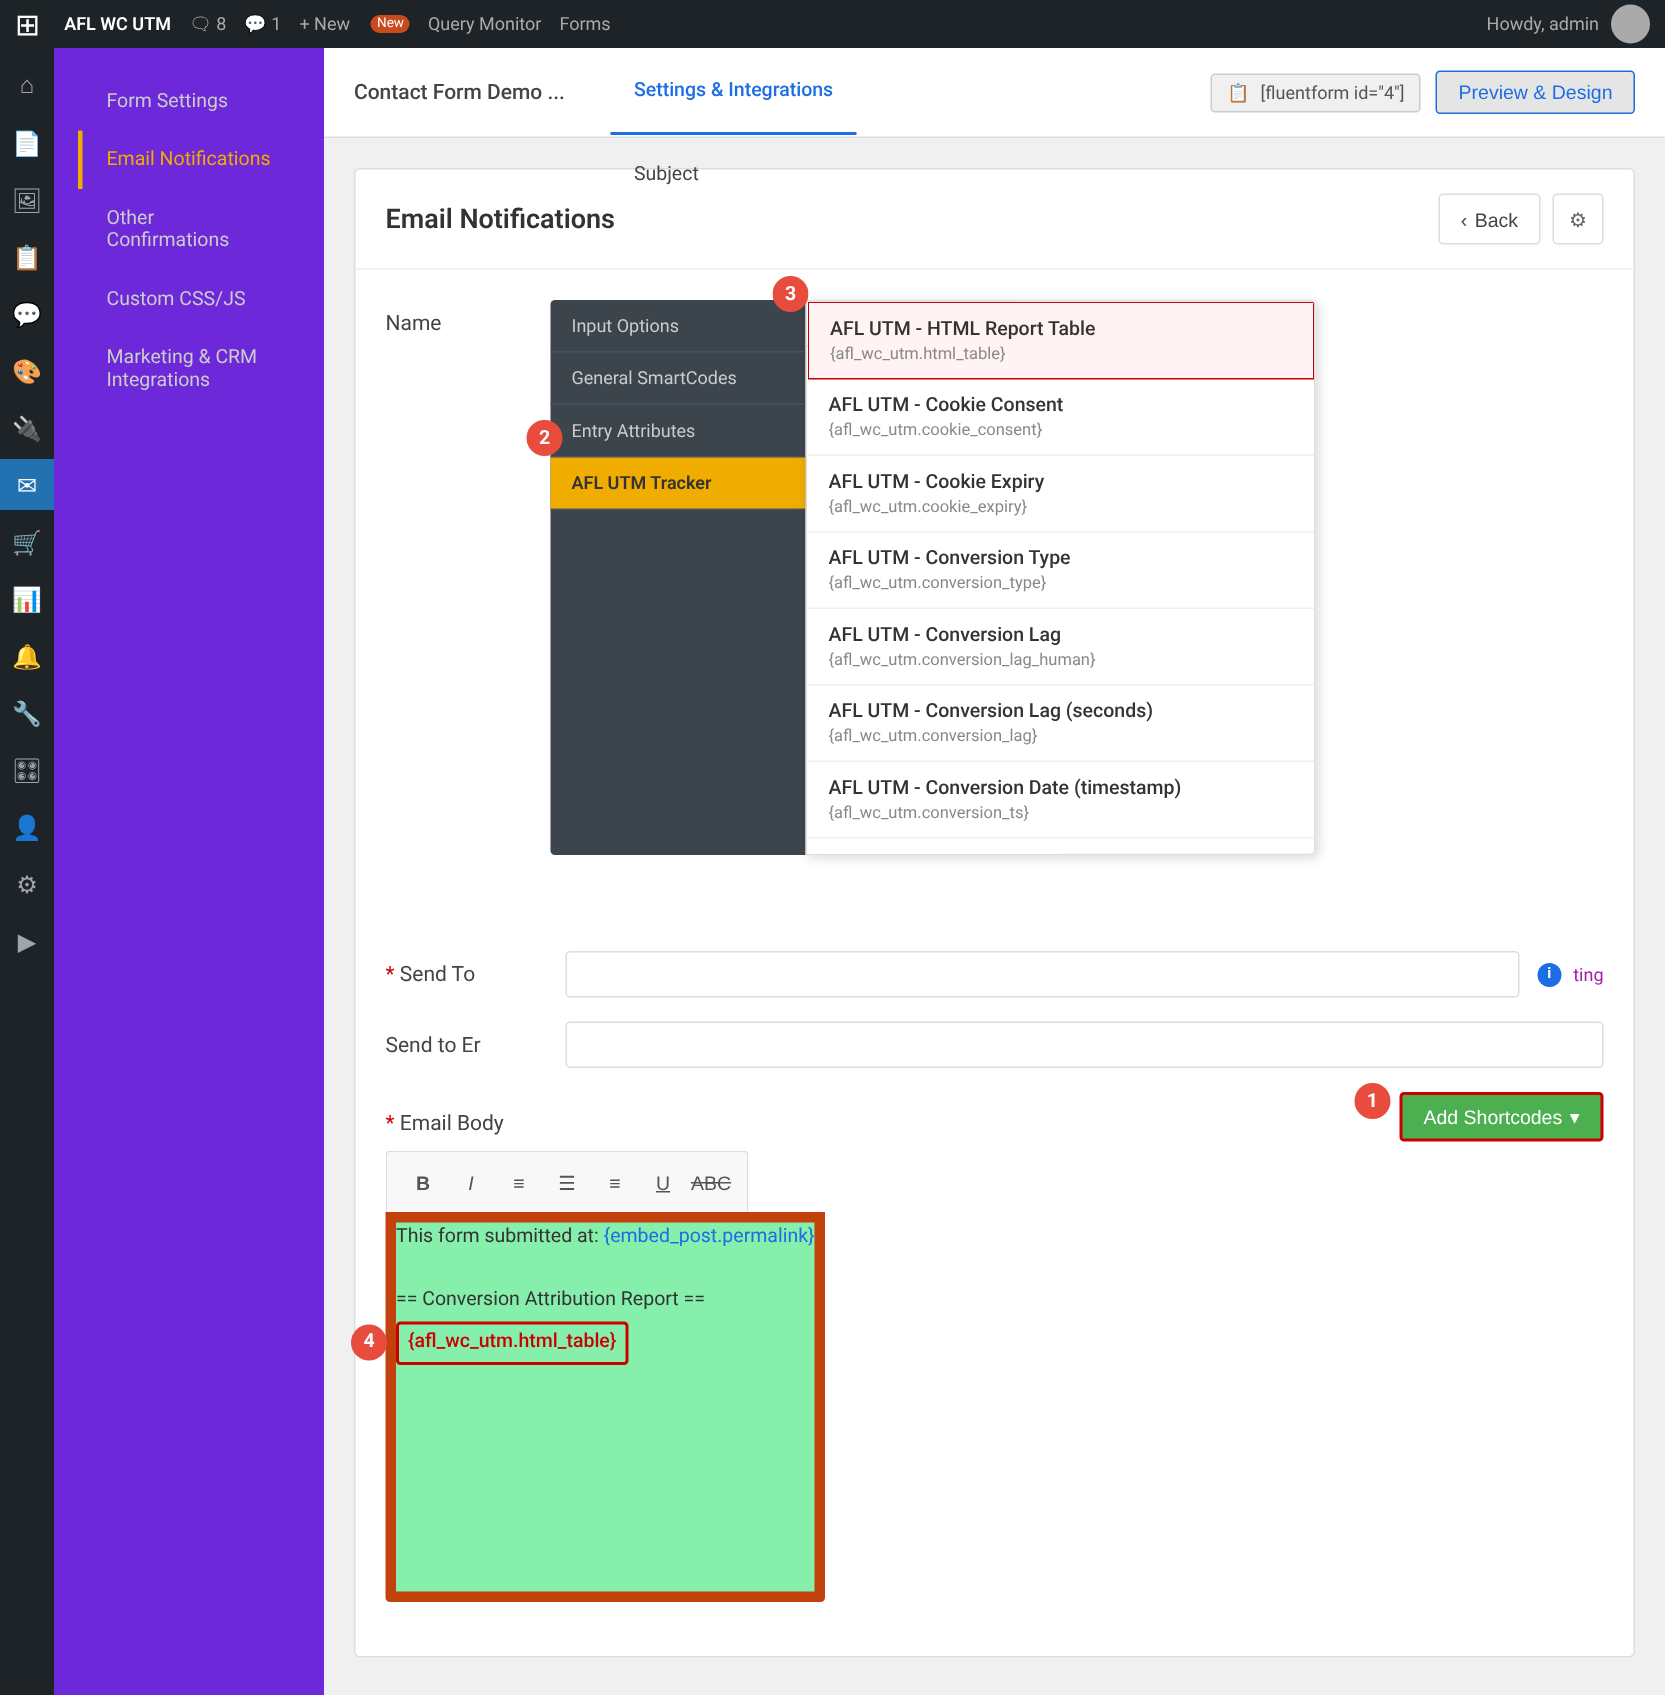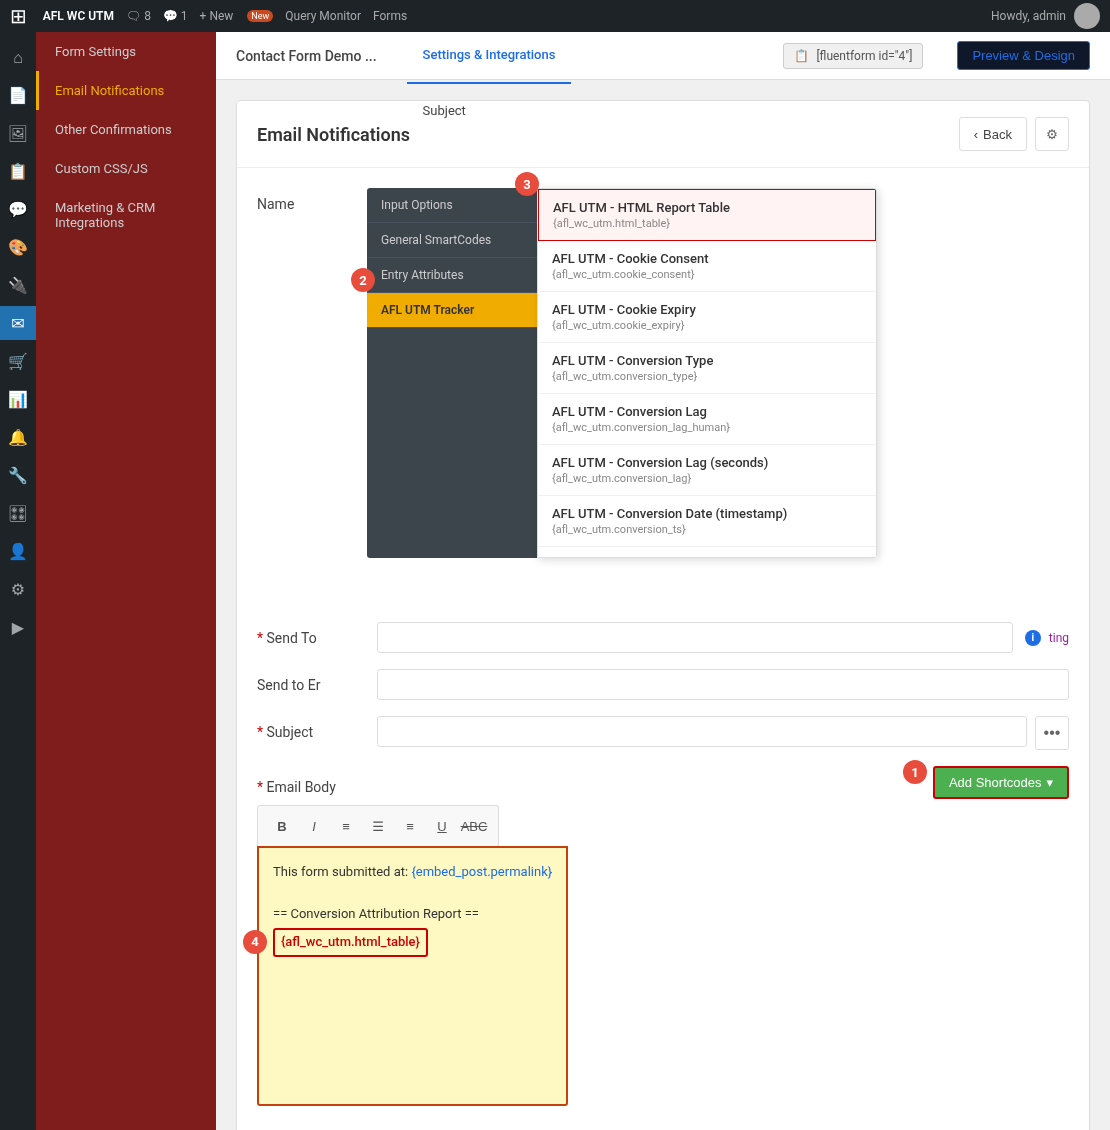--- a/index.html
+++ b/index.html
@@ -51,23 +51,23 @@
       cursor: pointer;
       font-size: 16px;
       position: relative;
     }
     .icon-bar-item.active { background: #2271b1; color: #fff; }
     .icon-bar-item.highlighted { color: #7dc3e8; }
 
     
     .sidebar {
       width: 180px;
-      background: #7f1d1d;
+      background: #6d28d9;
       color: #eee;
-      padding: 0;
+      padding: 16px;
     }
     .sidebar-nav-item {
       padding: 12px 16px;
       cursor: pointer;
       font-size: 13px;
       color: #ccc;
       border-left: 3px solid transparent;
     }
     .sidebar-nav-item.active { color: #f0ad00; border-left-color: #f0ad00; }
 
@@ -75,21 +75,21 @@
     .main { flex: 1; background: #f0f0f1; overflow-y: auto; }
 
     
     .top-bar {
       background: #fff;
       border-bottom: 1px solid #ddd;
       padding: 0 20px;
       display: flex;
       align-items: center;
       gap: 20px;
-      height: 48px;
+      height: 60px;
     }
     .top-bar-title { font-size: 14px; color: #444; font-weight: 500; margin-right: 10px; }
     .top-bar-tabs { display: flex; gap: 0; flex-direction: column; }
     .top-bar-tab {
       padding: 0 16px;
       height: 56px;
       display: flex;
       align-items: center;
       font-size: 13px;
       color: #444;
@@ -101,28 +101,27 @@
     .top-bar-right { margin-left: auto; display: flex; align-items: center; gap: 10px; }
     .shortcode-badge {
       background: #f0f0f1;
       border: 1px solid #ccc;
       padding: 5px 10px;
       font-size: 12px;
       color: #555;
       border-radius: 3px;
     }
     .preview-btn {
-      background: #0f172a;
+      background: #e5e5e5;
       border: 1px solid #1d6de5;
       color: #1d6de5;
       padding: 6px 14px;
       border-radius: 3px;
       cursor: pointer;
       font-size: 13px;
-      margin-left: 24px;
     }
 
     
     .content-area { padding: 20px; }
 
     
     .panel {
       background: #fff;
       border: 1px solid #ddd;
       border-radius: 4px;
@@ -291,25 +290,24 @@
       background: transparent;
       cursor: pointer;
       display: flex;
       align-items: center;
       justify-content: center;
       font-size: 13px;
       color: #555;
       border-radius: 2px;
     }
     .editor-body {
-      border: 2px solid #c2410c;
+      border: 7px solid #c2410c;
       border-radius: 0 0 3px 3px;
       min-height: 260px;
-      padding: 14px;
-      background: #fef9c3;
+      background: #86efac;
       font-size: 13px;
       color: #333;
       line-height: 1.6;
       position: relative;
     }
     .editor-shortcode-highlight {
       display: inline-block;
       border: 2px solid #c00;
       padding: 2px 6px;
       border-radius: 3px;
@@ -493,27 +491,20 @@
               <span class="info-icon">i</span>
               <span style="font-size:12px;color:#a21caf;">ting</span>
             </div>
           </div>
 
           <div class="form-row">
             <div class="form-label">Send to Er</div>
             <input class="form-input" style="">
           </div>
 
-          <div class="form-row">
-            <div class="form-label">
-              <span class="required">*</span> <span>Subject</span>
-            </div>
-            <input class="form-input" style="">
-            <button class="dots-btn" style="margin-left:8px;">•••</button>
-          </div>
 
           <div class="form-row" style="flex-direction:column;">
             <div style="display:flex; align-items:center; margin-bottom:6px; position:relative; width:100%;">
               <div class="form-label">
                 <span class="required">*</span> <span>Email Body</span>
               </div>
               <div style="position:relative; margin-left:auto;">
 
                 <span class="step-circle" style="position:absolute; top:-6px; left:-30px;">1</span>
                 <button class="btn-add-shortcodes">

